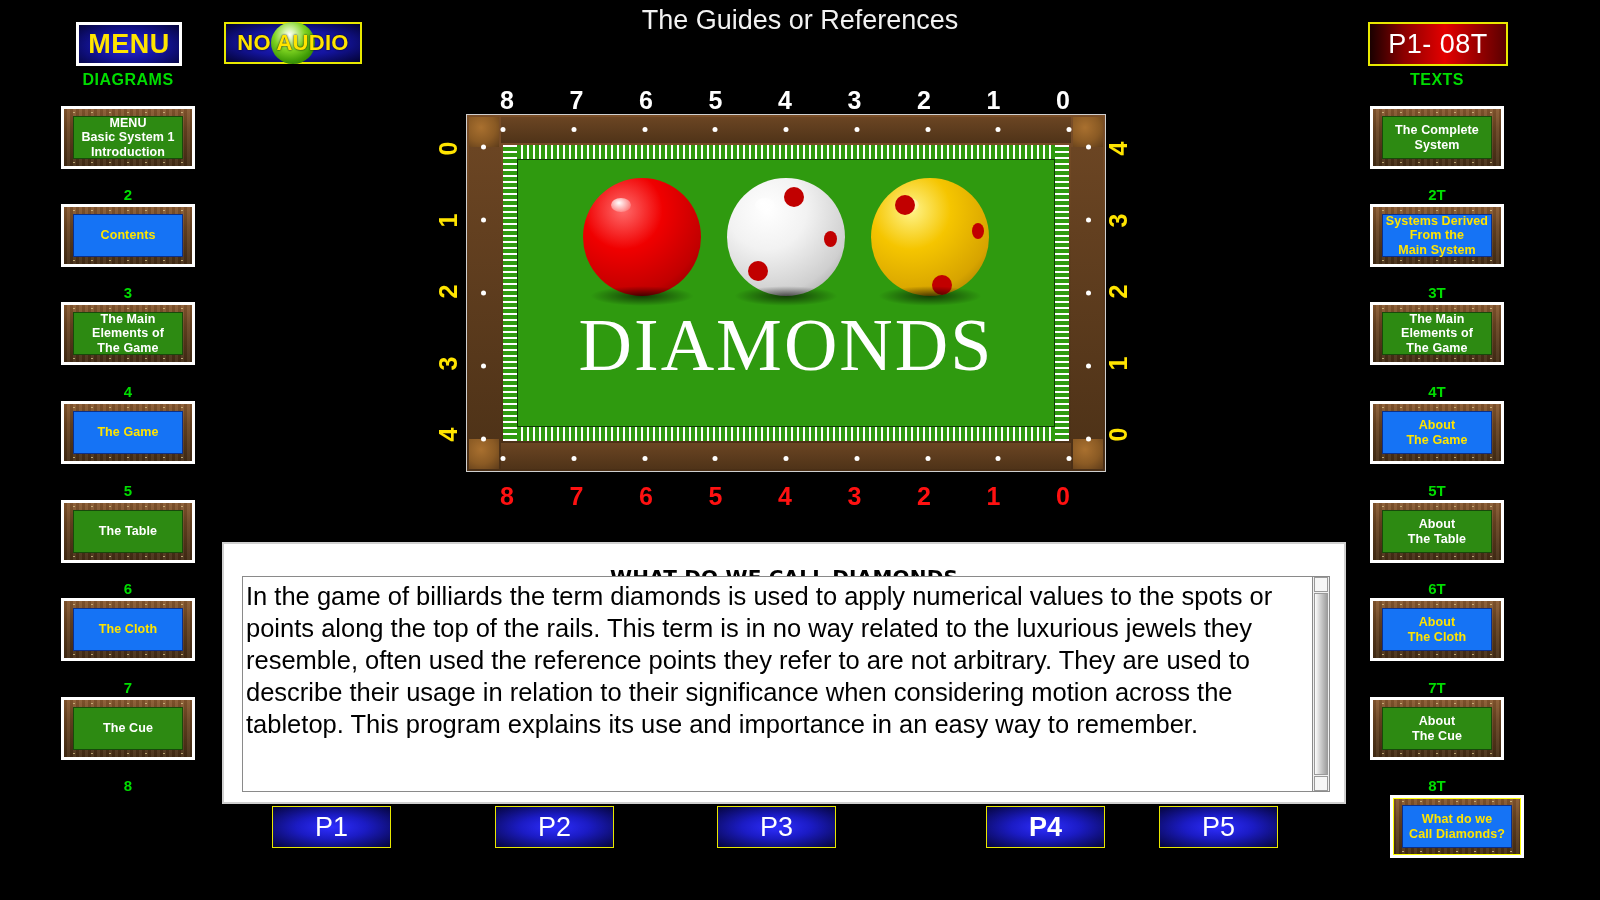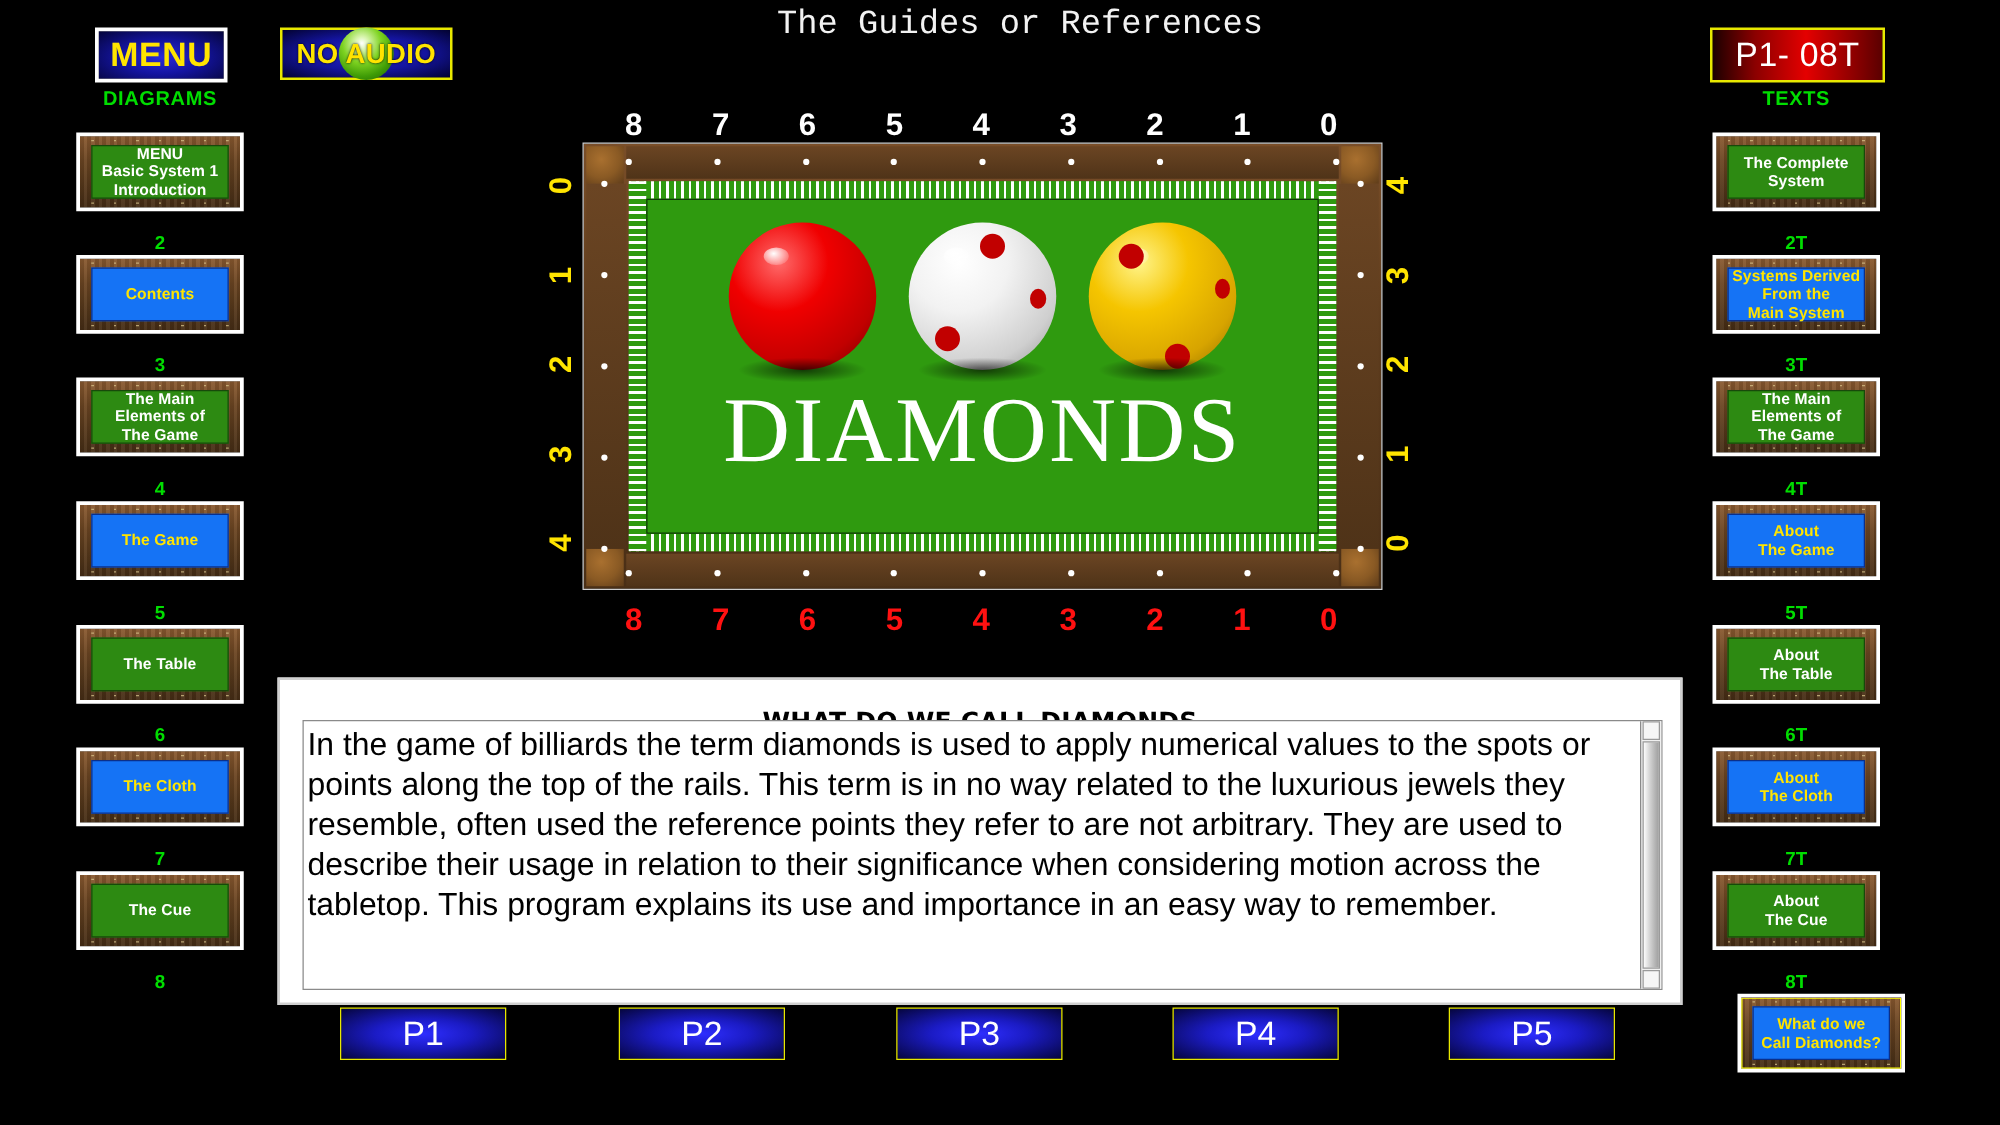--- a/index.html
+++ b/index.html
@@ -38,23 +38,23 @@
 
   .page-ind {
     position: absolute; left: 1368px; top: 22px; width: 140px; height: 44px;
     background: linear-gradient(90deg, #1a0000 0%, #8b0000 25%, #e40000 55%, #5a0000 100%);
     border: 2px solid #e8e800;
     display: flex; align-items: center; justify-content: center;
     color: #fff; font-size: 27px; letter-spacing: .5px;
   }
 
   .main-title {
-    position: absolute; left: 416px; top: 4px; width: 800px;
+    position: absolute; left: 400px; top: 4px; width: 800px;
     text-align: center; color: #f2f2f2; font-size: 27px; line-height: 1.22;
-    font-family: Liberation Mono, monospace;
+    font-family: Liberation Sans, sans-serif;
   }
 
   
   .col-head {
     position: absolute; width: 150px; text-align: center;
     color: #00dd00; font-size: 16px; font-weight: bold; letter-spacing: .5px;
   }
   #diagrams-head { left: 53px; top: 71px; }
   #texts-head { left: 1362px; top: 71px; }
 
@@ -187,21 +187,21 @@
   #toast {
     position: absolute; left: 607px; top: 654px; width: 352px; height: 57px;
     background: #2b3b4c; color: #f4f6f8;
     display: flex; align-items: center; justify-content: center;
     font-size: 30px; font-family: "Liberation Sans", sans-serif;
     box-shadow: 0 2px 10px rgba(0,0,0,.55);
   }
 
   
   .p-btn {
-    position: absolute; top: 806px; width: 133px; height: 42px;
+    position: absolute; top: 806px; width: 119px; height: 42px;
     background: radial-gradient(ellipse at 50% 50%, #2e2eff 0%, #1b1bc4 42%, #05053c 100%);
     border: 1px solid #e8e800;
     display: flex; align-items: center; justify-content: center;
     color: #ffffff; font-size: 27px; cursor: pointer;
     font-family: "Liberation Sans", sans-serif;
   }
 </style>
 </head>
 <body>
 
@@ -472,17 +472,17 @@
         <div class="arrow dn"></div>
       </div>
     </div>
   </div>
 
 
   <div id="bottom-bar">
       <div class="p-btn" style="left: 272px;">P1</div>
       <div class="p-btn" style="left: 495px;">P2</div>
       <div class="p-btn" style="left: 717px;">P3</div>
-      <div class="p-btn" style="left: 938px;">P4</div>
+      <div class="p-btn" style="left: 986px; font-weight: bold;">P4</div>
       <div class="p-btn" style="left: 1159px;">P5</div>
     </div>
 
 </div>
 
 </body></html>

